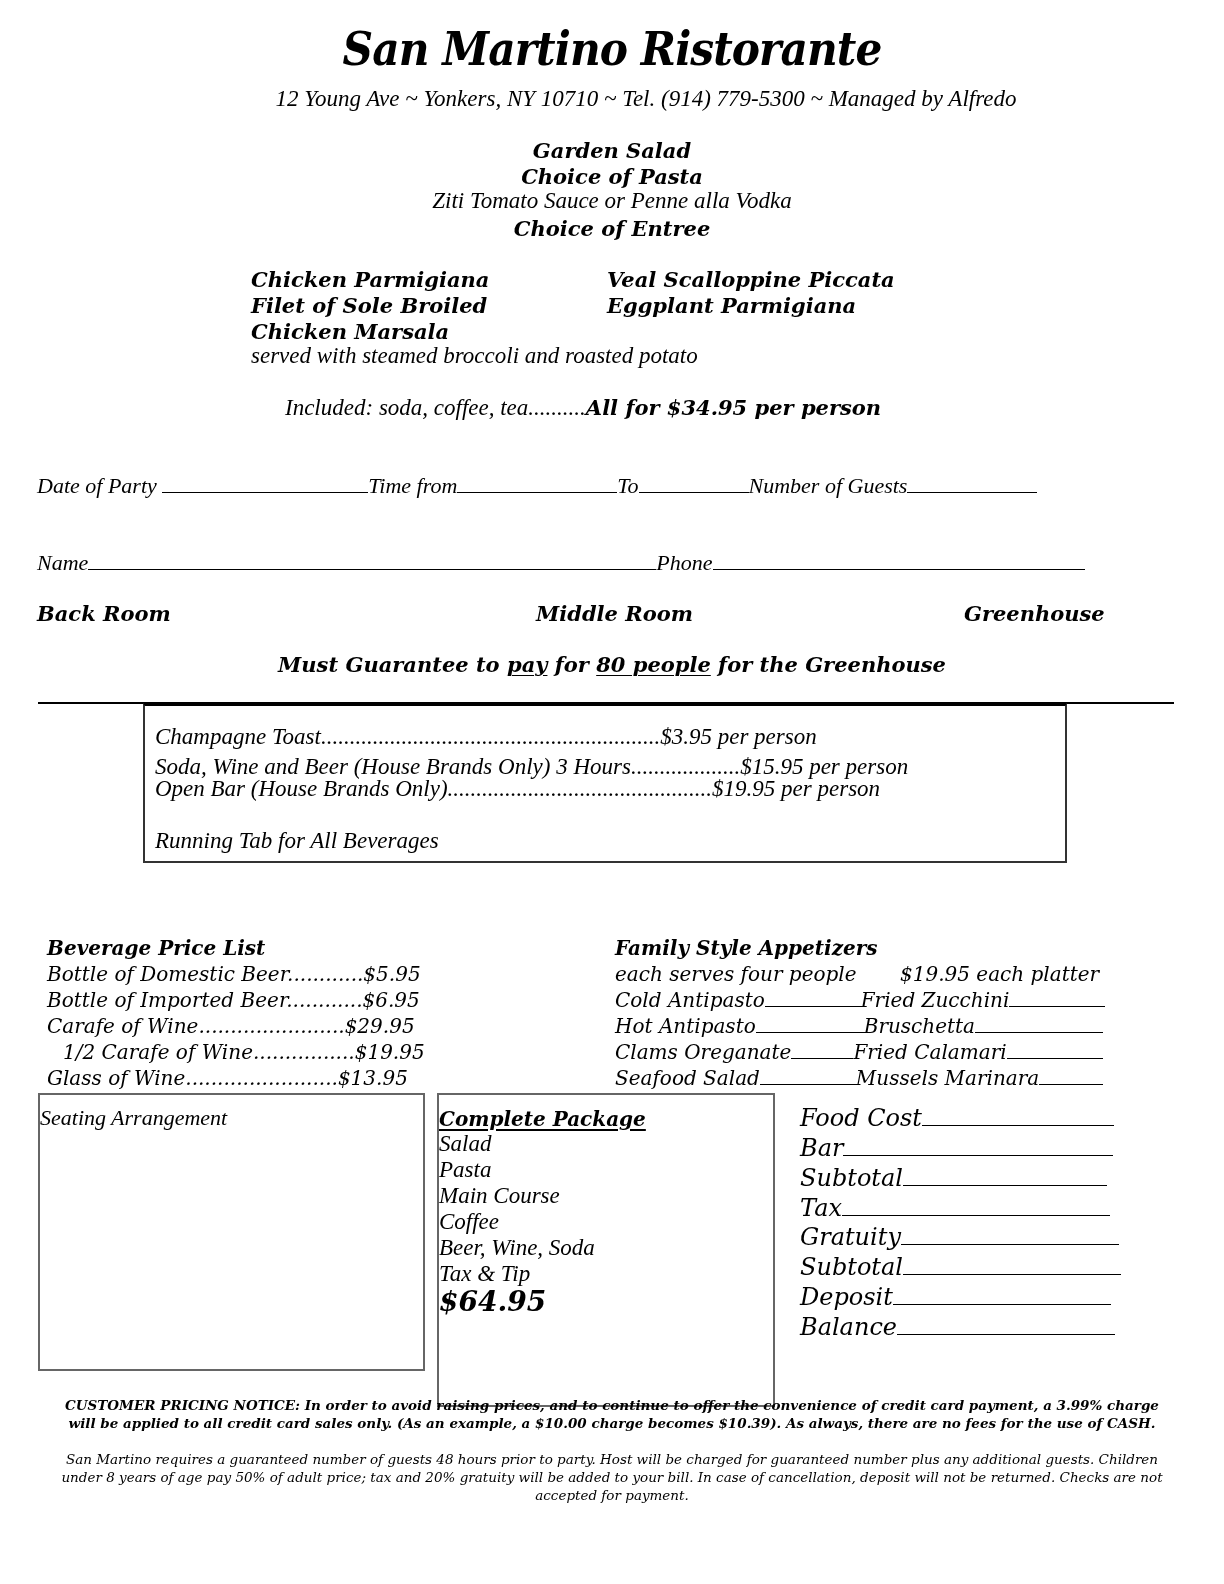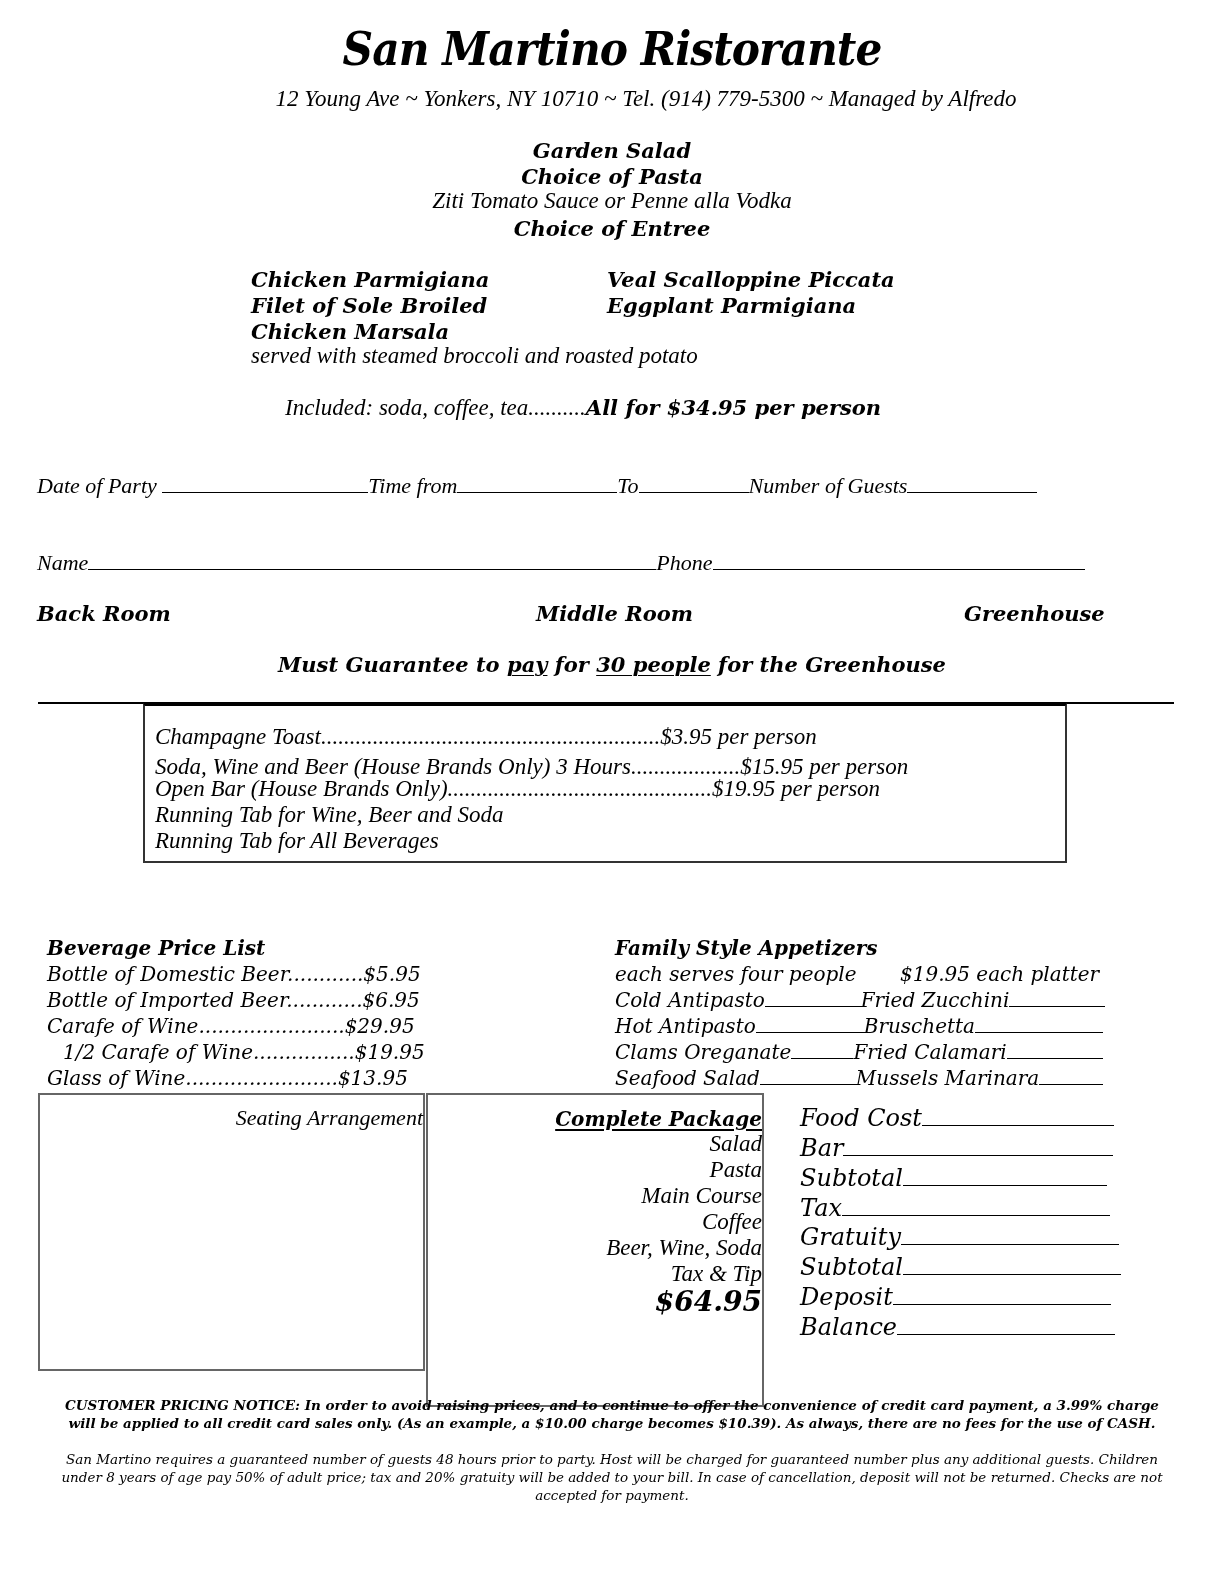--- a/index.html
+++ b/index.html
@@ -16,21 +16,21 @@
   .menu-line { font-size:21px; }
   .entree { font-size:21px; }
   .field-row { font-size:22px; }
   .rooms { font-size:21px; }
   .hr { position:absolute; left:38px; width:1136px; top:702px; height:0; border-top:2px solid #000; }
   #bar-box { position:absolute; left:143px; top:703px; width:924px; height:160px;
              border:2px solid #333; border-top:3px solid #000; box-sizing:border-box; }
   .bar-line { position:absolute; left:10px; font-size:23px; white-space:nowrap;margin-top:8px; }
   .bev { font-size:20px;margin-top:36px; }
   .box { position:absolute; border:2px solid #666; box-sizing:border-box; }
-  .pkg-line { position:absolute; left:0; width:100%; text-align:right; font-size:23px; }
+  .pkg-line { position:absolute; left:0; width:100%; text-align:left; font-size:23px; }
   .tot { font-size:24px; }
   .notice { font-size:13.5px; }
   .fine { font-size:13.5px; }
   u { text-decoration-thickness:1px; text-underline-offset:3px; }
 </style>
 </head>
 <body>
 
 <div id="title" class="abs center">San Martino Ristorante</div>
 <div id="address" class="abs center serif-it">12 Young Ave ~ Yonkers, NY 10710 ~ Tel. (914) 779-5300 ~ Managed by Alfredo</div>
@@ -56,30 +56,29 @@
 </div>
 <div class="abs serif-it field-row" style="left:37px;top:549px">
   <span>Name</span><span style="display:inline-block;width:568px;border-bottom:1px solid #000;height:20px"></span><span>Phone</span><span style="display:inline-block;width:372px;border-bottom:1px solid #000;height:20px"></span>
 </div>
 
 <div class="abs bold-it rooms" style="left:37px;top:601px">Back Room</div>
 <div class="abs bold-it rooms" style="left:536px;top:601px">Middle Room</div>
 <div class="abs bold-it rooms" style="left:964px;top:601px">Greenhouse</div>
 
 <div class="abs center bold-it" style="top:652px;font-size:21px">
-  <span>Must Guarantee to </span><u>pay</u><span> for </span><u>30 people</u><span> for the Greenhouse</span>
+  <span>Must Guarantee to </span><u>pay</u><span> for </span><u>80 people</u><span> for the Greenhouse</span>
 </div>
 
 <div class="hr"></div>
 
 <div id="bar-box">
   <div class="bar-line serif-it" style="top:10px">Champagne Toast...........................................................$3.95 per person</div>
   <div class="bar-line serif-it" style="top:40px">Soda, Wine and Beer (House Brands Only) 3 Hours...................$15.95 per person</div>
   <div class="bar-line serif-it" style="top:62px">Open Bar (House Brands Only)..............................................$19.95 per person</div>
-  <div class="bar-line serif-it" style="top:88px">Running Tab for Wine, Beer and Soda</div>
   <div class="bar-line serif-it" style="top:114px">Running Tab for All Beverages</div>
 </div>
 
 <div class="abs bold-it bev" style="left:47px;top:900px">Beverage Price List</div>
 <div class="abs dv-it bev" style="left:47px;top:926px">Bottle of Domestic Beer............$5.95</div>
 <div class="abs dv-it bev" style="left:47px;top:952px">Bottle of Imported Beer............$6.95</div>
 <div class="abs dv-it bev" style="left:47px;top:978px">Carafe of Wine.......................$29.95</div>
 <div class="abs dv-it bev" style="left:63px;top:1004px">1/2 Carafe of Wine................$19.95</div>
 <div class="abs dv-it bev" style="left:47px;top:1030px">Glass of Wine........................$13.95</div>
 
@@ -89,21 +88,21 @@
 
 <div class="abs dv-it bev" style="left:615px;top:952px"><span>Cold Antipasto</span><span style="display:inline-block;width:96px;border-bottom:1px solid #000;height:16px"></span><span>Fried Zucchini</span><span style="display:inline-block;width:96px;border-bottom:1px solid #000;height:16px"></span></div>
 <div class="abs dv-it bev" style="left:615px;top:978px"><span>Hot Antipasto</span><span style="display:inline-block;width:108px;border-bottom:1px solid #000;height:16px"></span><span>Bruschetta</span><span style="display:inline-block;width:128px;border-bottom:1px solid #000;height:16px"></span></div>
 <div class="abs dv-it bev" style="left:615px;top:1004px"><span>Clams Oreganate</span><span style="display:inline-block;width:62px;border-bottom:1px solid #000;height:16px"></span><span>Fried Calamari</span><span style="display:inline-block;width:96px;border-bottom:1px solid #000;height:16px"></span></div>
 <div class="abs dv-it bev" style="left:615px;top:1030px"><span>Seafood Salad</span><span style="display:inline-block;width:96px;border-bottom:1px solid #000;height:16px"></span><span>Mussels Marinara</span><span style="display:inline-block;width:64px;border-bottom:1px solid #000;height:16px"></span></div>
 
 <div class="box" style="left:38px;top:1093px;width:387px;height:278px">
   <div class="pkg-line serif-it" style="top:10px;font-size:22px">Seating Arrangement</div>
 </div>
 
-<div class="box" style="left:426px;top:1093px;width:338px;height:314px">
+<div class="box" style="left:437px;top:1093px;width:338px;height:314px">
   <div class="pkg-line bold-it" style="top:12px;font-size:20px;text-decoration:underline;text-underline-offset:3px">Complete Package</div>
   <div class="pkg-line serif-it" style="top:36px">Salad</div>
   <div class="pkg-line serif-it" style="top:62px">Pasta</div>
   <div class="pkg-line serif-it" style="top:88px">Main Course</div>
   <div class="pkg-line serif-it" style="top:114px">Coffee</div>
   <div class="pkg-line serif-it" style="top:140px">Beer, Wine, Soda</div>
   <div class="pkg-line serif-it" style="top:166px">Tax &amp; Tip</div>
   <div class="pkg-line bold-it" style="top:190px;font-size:28px">$64.95</div>
 </div>
 

